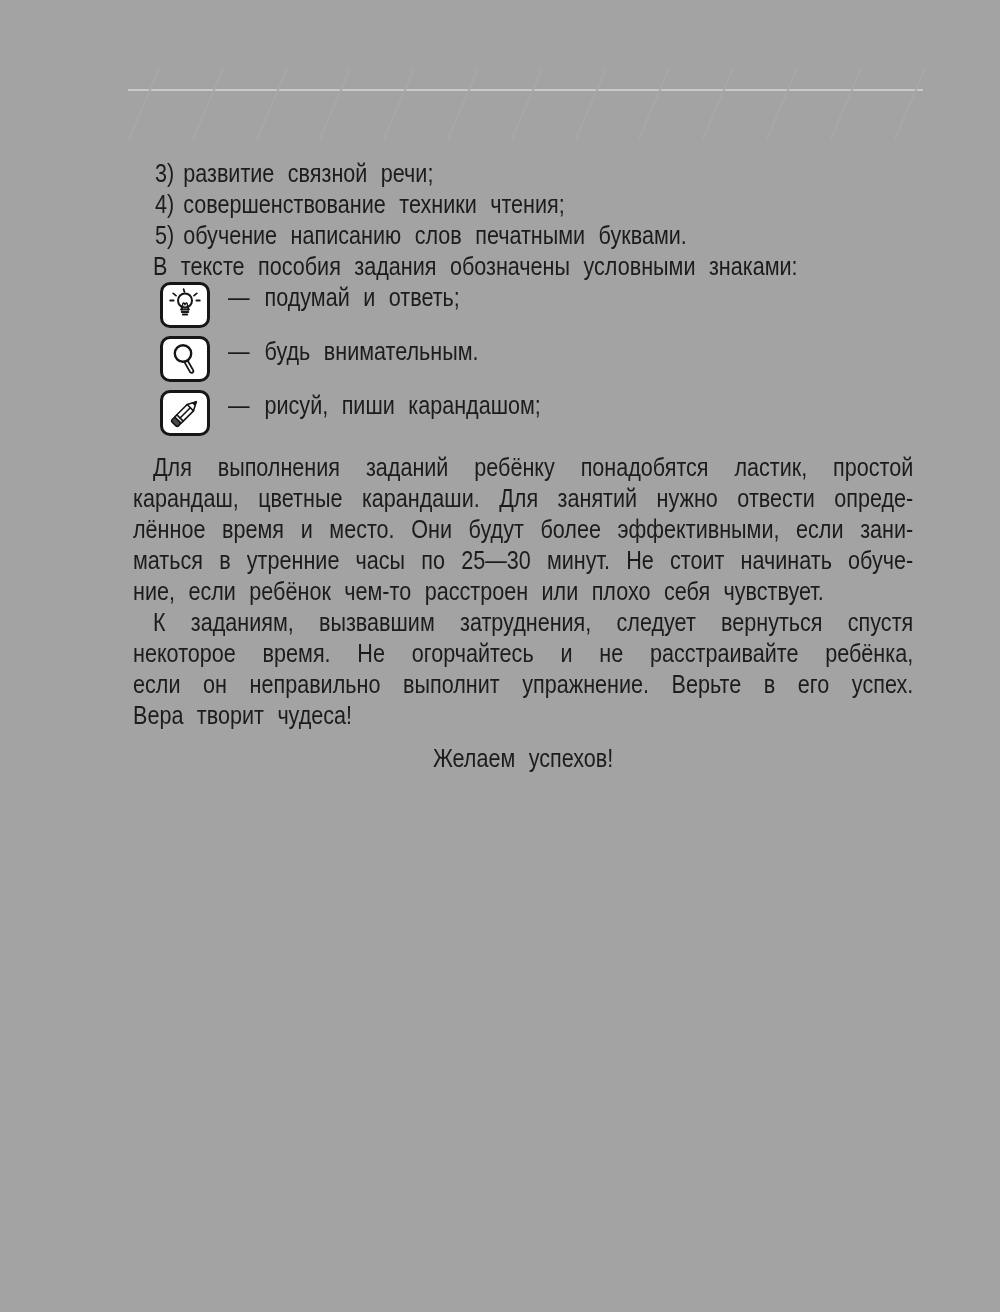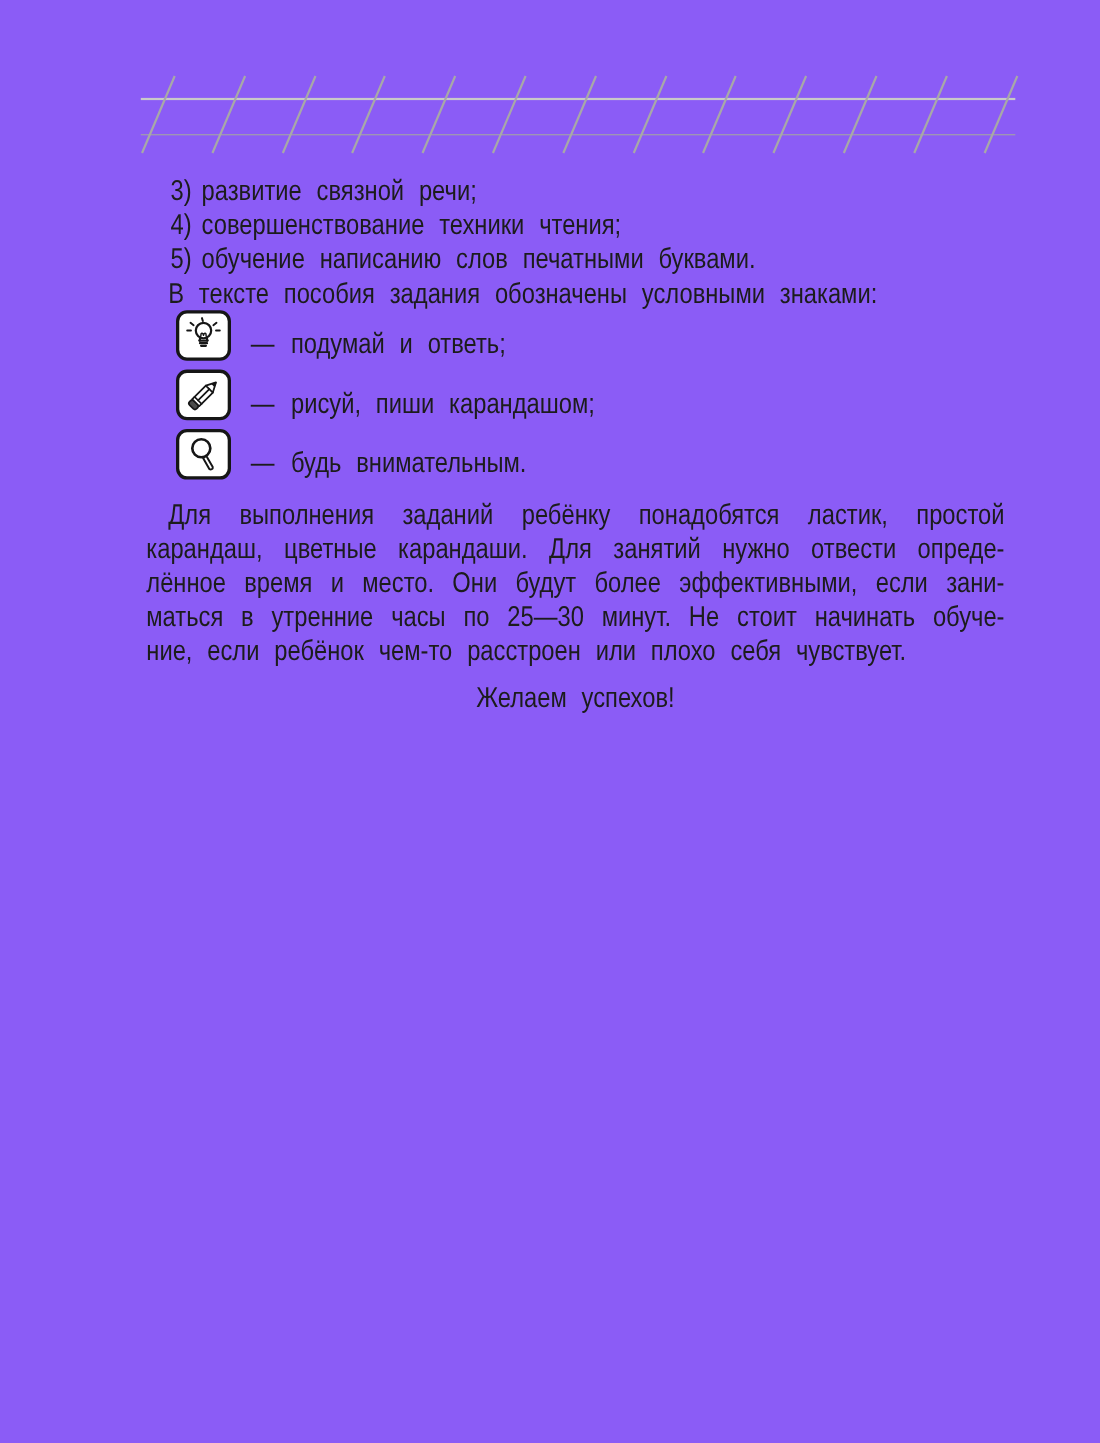--- a/index.html
+++ b/index.html
@@ -1,20 +1,20 @@
 <!DOCTYPE html>
 <html><head>
 <meta charset="utf-8">
 <style>
   html, body { margin: 0; padding: 0; background: #ffffff; }
   .page {
     position: relative;
     width: 1000px;
     height: 1312px;
-    background: #8b5cf6;
+    background: #a3a3a3;
     overflow: hidden;
     font-family: "Liberation Sans", sans-serif;
     color: #1c1c1c;
   }
 
   
   .ruling {
     position: relative;
     margin: 68px 0 0 128px;
     width: 795px;
@@ -50,21 +50,21 @@
   }
   .just { text-align: justify; text-align-last: justify; }
   .indent { text-indent: 24px; }
   .list-line { margin-left: 22px; }
   .num { display: inline-block; min-width: 34px; }
   .center { text-align: center; }
 
   
   .legend { margin: 0 0 16px 0; }
   .legend-row {
-    display: flex; align-items: flex-end;
+    display: flex; align-items: flex-start;
     height: 46px; margin-bottom: 8px; padding-left: 27px;
   }
   .icon-box {
     box-sizing: border-box;
     width: 50px; height: 46px;
     border: 3px solid #161616; border-radius: 10px;
     flex: 0 0 auto;
     display: flex; align-items: center; justify-content: center;
     background: #ffffff;
   }
@@ -135,53 +135,59 @@
         </div>
         <div class="legend-text">
           <span class="dash">—</span><span>подумай и ответь;</span>
         </div>
       </div>
 
 
       <div class="legend-row">
         <div class="icon-box">
           <svg class="ico" width="40" height="38" viewBox="0 0 40 38">
+            <circle cx="18" cy="13.5" r="8.2" stroke-width="2.4"></circle>
+            <path d="M22.6 20.5 L28.4 30.6 A1.9 1.9 0 0 1 25.3 32.4 L19.6 22.4 Z" fill="#ffffff" stroke-width="1.8"></path>
+          </svg>
+        </div>
+        <div class="legend-text">
+          <span class="dash">—</span><span>будь внимательным.</span>
+        </div>
+      </div>
+
+      <div class="legend-row">
+        <div class="icon-box">
+          <svg class="ico" width="40" height="38" viewBox="0 0 40 38">
             <g transform="rotate(-135 20 19)">
               <rect x="15.5" y="3.5" width="9" height="5.5" rx="2.2" fill="#4a4a4a" stroke-width="1.6"></rect>
               <rect x="15.5" y="9" width="9" height="3" fill="#ffffff" stroke-width="1.6"></rect>
               <path d="M15.5 12 L15.5 26.5 M24.5 12 L24.5 26.5 M20 12 L20 26.5" stroke-width="1.6"></path>
               <path d="M15.5 26.5 L24.5 26.5 L20 35 Z" stroke-width="1.6"></path>
               <path d="M18.4 31.5 L21.6 31.5 L20 35 Z" fill="#161616" stroke-width="1"></path>
             </g>
           </svg>
         </div>
         <div class="legend-text">
           <span class="dash">—</span><span>рисуй, пиши карандашом;</span>
         </div>
       </div>
 
-      <div class="legend-row">
-        <div class="icon-box">
-          <svg class="ico" width="40" height="38" viewBox="0 0 40 38">
-            <circle cx="18" cy="13.5" r="8.2" stroke-width="2.4"></circle>
-            <path d="M22.6 20.5 L28.4 30.6 A1.9 1.9 0 0 1 25.3 32.4 L19.6 22.4 Z" fill="#ffffff" stroke-width="1.8"></path>
-          </svg>
-        </div>
-        <div class="legend-text">
-          <span class="dash">—</span><span>будь внимательным.</span>
-        </div>
-      </div>
-
     </div>
 
     <div>
       <div class="tline just indent">Для выполнения заданий ребёнку понадобятся ластик, простой</div>
       <div class="tline just">карандаш, цветные карандаши. Для занятий нужно отвести опреде-</div>
       <div class="tline just">лённое время и место. Они будут более эффективными, если зани-</div>
       <div class="tline just">маться в утренние часы по 25—30 минут. Не стоит начинать обуче-</div>
       <div class="tline">ние, если ребёнок чем-то расстроен или плохо себя чувствует.</div>
     </div>
 
+    <div>
+      <div class="tline just indent">К заданиям, вызвавшим затруднения, следует вернуться спустя</div>
+      <div class="tline just">некоторое время. Не огорчайтесь и не расстраивайте ребёнка,</div>
+      <div class="tline just">если он неправильно выполнит упражнение. Верьте в его успех.</div>
+      <div class="tline">Вера творит чудеса!</div>
+    </div>
 
     <div class="tline center closing">Желаем успехов!</div>
 
   </div>
 </div>
 
 </body></html>

